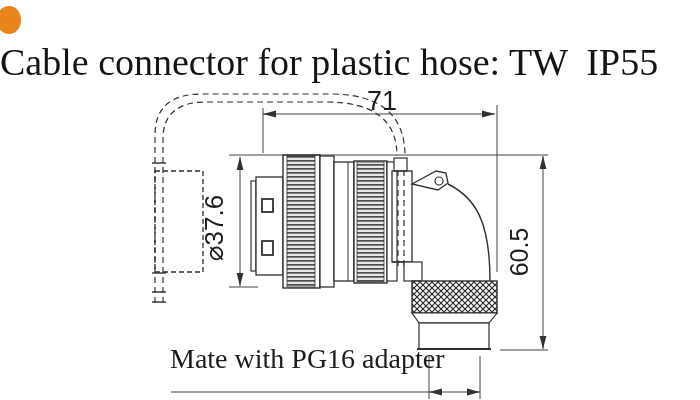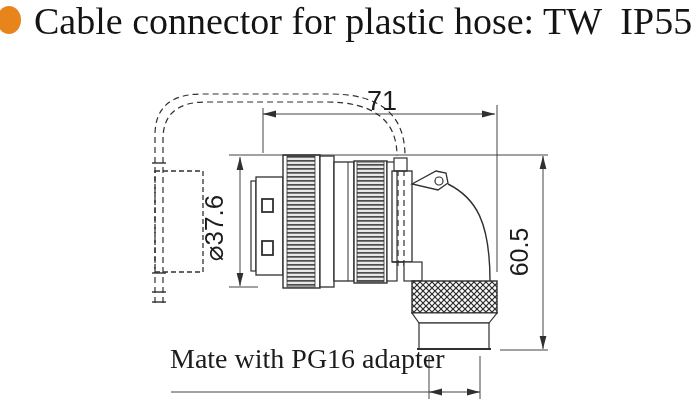--- a/index.html
+++ b/index.html
@@ -1,17 +1,17 @@
 <!DOCTYPE html>
 <html><head>
 <meta charset="utf-8">
 <style>
   html,body{margin:0;padding:0;background:#ffffff;width:700px;height:400px;overflow:hidden;}
   .page{position:relative;width:700px;height:400px;background:#fff;}
-  .header{position:absolute;top:0;left:0;width:700px;display:flex;align-items:flex-start;}
+  .header{position:absolute;top:0;left:0;width:700px;display:flex;align-items:flex-start;flex-direction:column;}
   .bullet-wrap{flex:0 0 auto;margin:5px 10px 0 -2px;}
   .title{font-family:"Liberation Serif","DejaVu Serif",serif;font-size:38px;line-height:1.15;
          color:#141414;white-space:pre;letter-spacing:0px;}
   svg.drawing{position:absolute;left:0;top:0;width:700px;height:400px;}
   .dim-text{font-family:"Liberation Sans","DejaVu Sans",sans-serif;fill:#1c1c1c;}
   .note-text{font-family:"Liberation Serif","DejaVu Serif",serif;fill:#1c1c1c;}
 </style>
 </head>
 <body>
 

